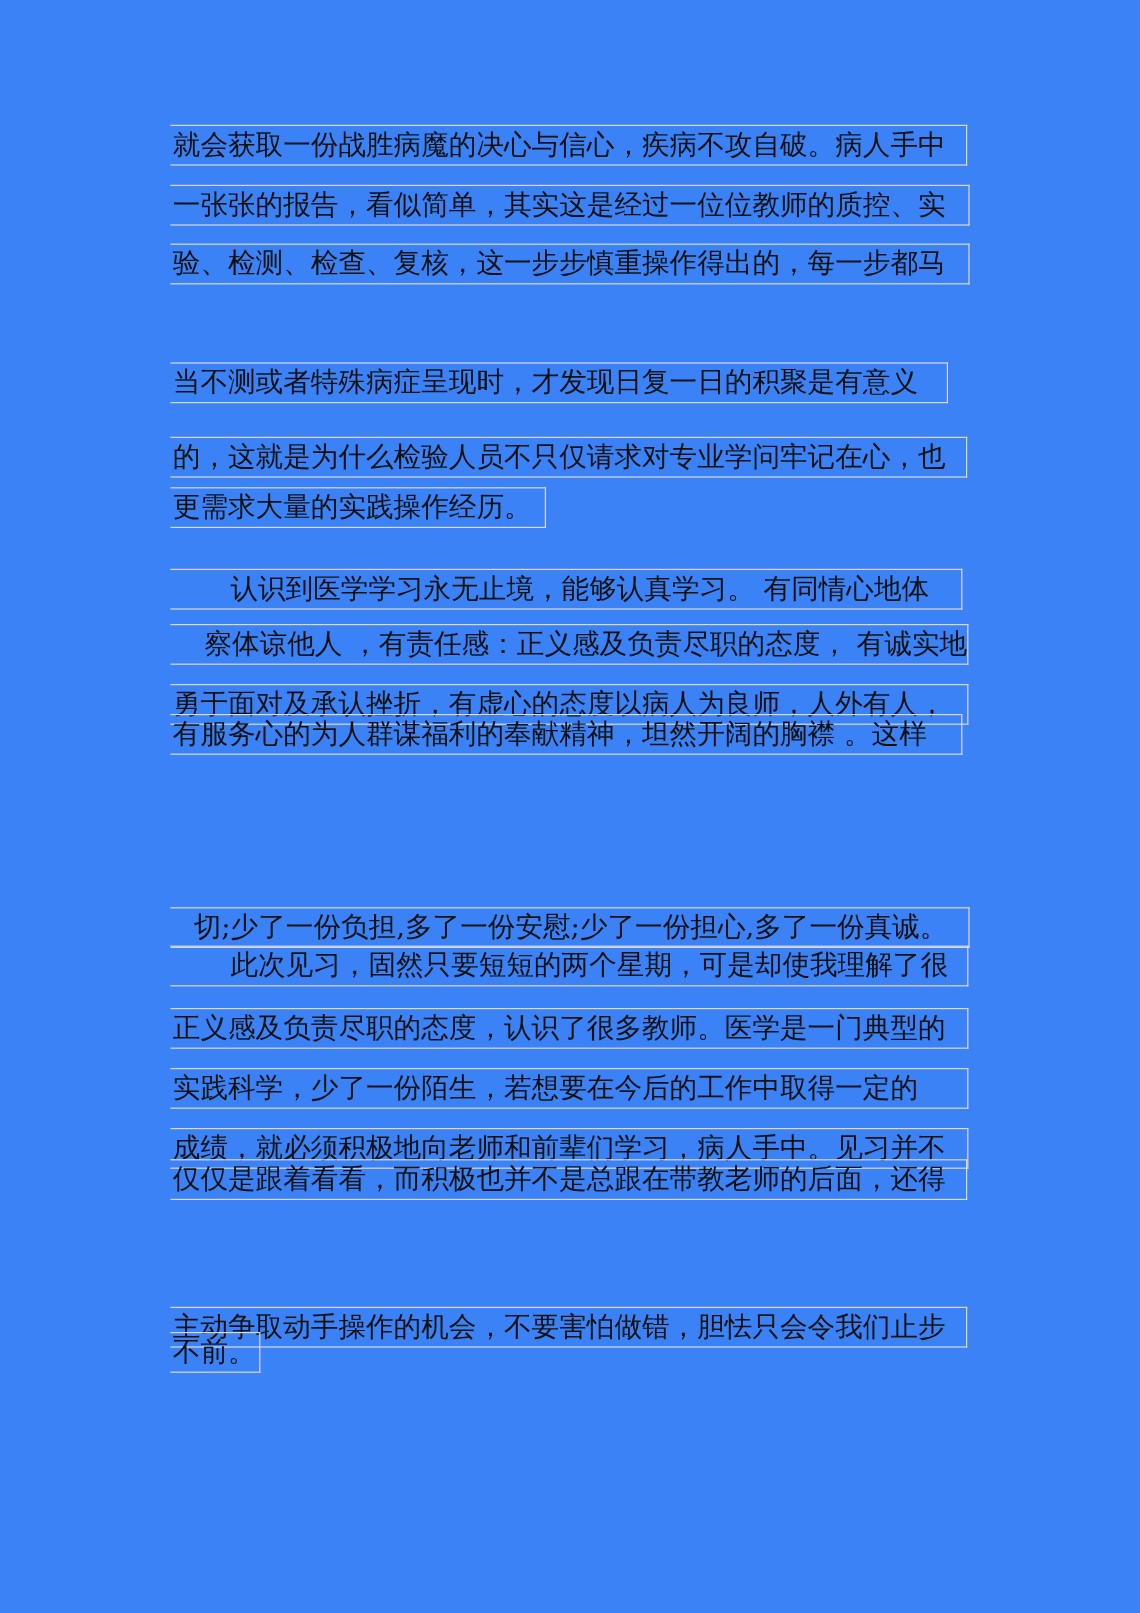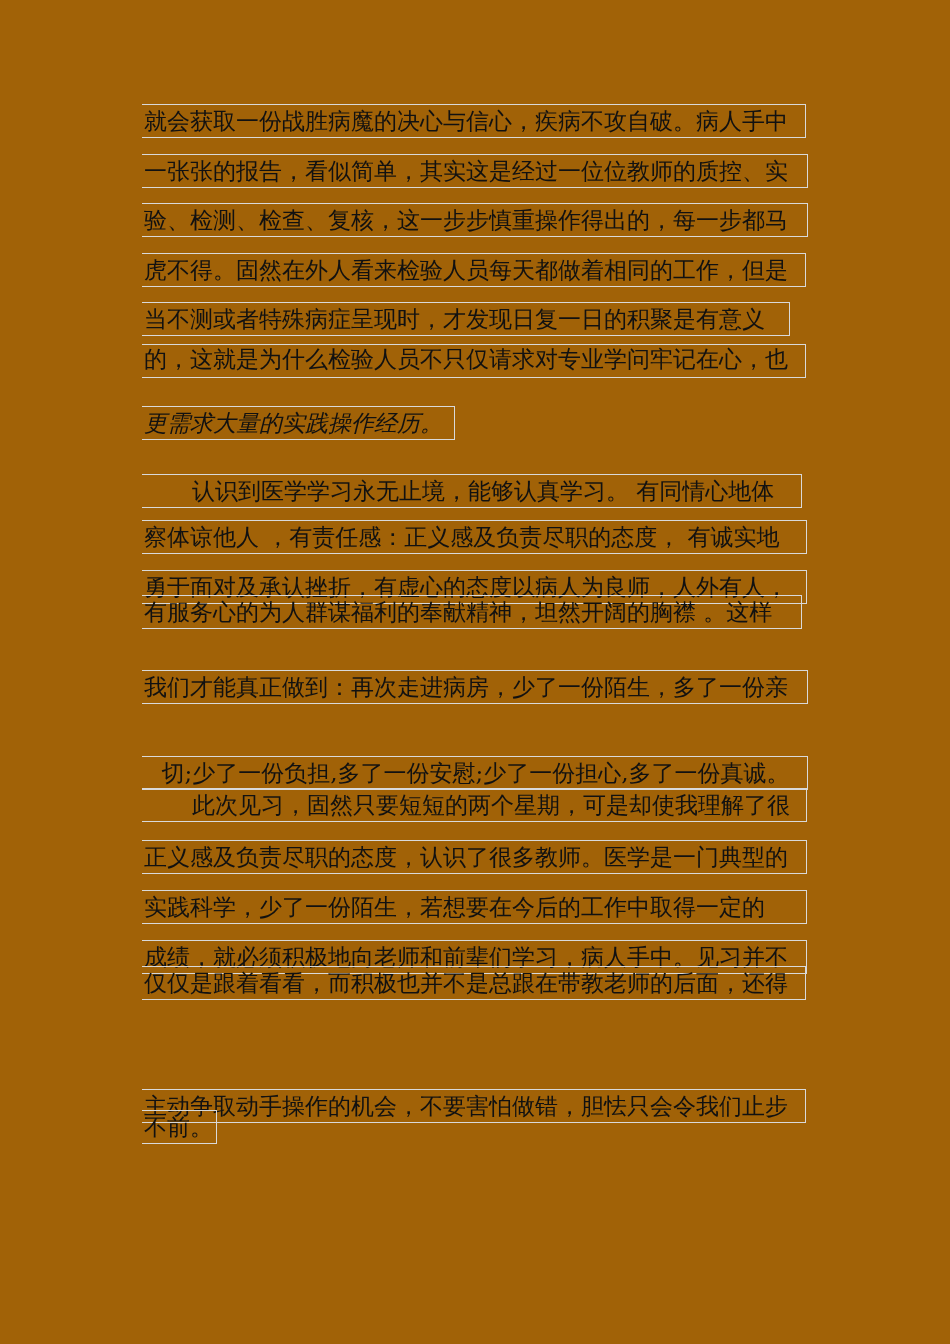--- a/index.html
+++ b/index.html
@@ -1,17 +1,17 @@
 <!DOCTYPE html>
 <html><head>
 <meta charset="utf-8">
 <style>
   html, body { margin: 0; padding: 0; background: #ffffff; }
   body { width: 950px; height: 1344px; position: relative; overflow: hidden; }
-  .page { position: absolute; left: 0; top: 0; width: 950px; height: 1344px; background: #a16207; }
+  .page { position: absolute; left: 0; top: 0; width: 950px; height: 1344px; background: #3b82f6; }
   .line {
     position: absolute;
     left: 142px;
     height: 34px;
     box-sizing: border-box;
     border-top: 1px solid #d9d9d9;
     border-bottom: 1px solid #d9d9d9;
     border-right: 1px solid #d9d9d9;
     font-family: "DejaVu Serif", "Liberation Serif", serif;
     font-size: 23px;
@@ -24,30 +24,28 @@
   .indent { padding-left: 50px; }
 </style>
 </head>
 <body>
 
 <div class="page">
 
   <div class="line" style="top:104px;width:664px;">就会获取一份战胜病魔的决心与信心，疾病不攻自破。病人手中</div>
   <div class="line" style="top:154px;width:666px;">一张张的报告，看似简单，其实这是经过一位位教师的质控、实</div>
   <div class="line" style="top:203px;width:666px;">验、检测、检查、复核，这一步步慎重操作得出的，每一步都马</div>
-  <div class="line" style="top:253px;width:664px;">虎不得。固然在外人看来检验人员每天都做着相同的工作，但是</div>
   <div class="line" style="top:302px;width:648px;">当不测或者特殊病症呈现时，才发现日复一日的积聚是有意义</div>
-  <div class="line" style="top:344px;width:664px;font-family:Liberation Mono, monospace;">的，这就是为什么检验人员不只仅请求对专业学问牢记在心，也</div>
-  <div class="line" style="top:406px;width:313px;font-style:italic;">更需求大量的实践操作经历。</div>
+  <div class="line" style="top:364px;width:664px;">的，这就是为什么检验人员不只仅请求对专业学问牢记在心，也</div>
+  <div class="line" style="top:406px;width:313px;">更需求大量的实践操作经历。</div>
 
   <div class="line indent" style="top:474px;width:660px;">认识到医学学习永无止境，能够认真学习。 有同情心地体</div>
-  <div class="line" style="top:520px;width:665px;">察体谅他人 ，有责任感：正义感及负责尽职的态度， 有诚实地</div>
+  <div class="line" style="top:520px;width:665px;text-align:right;">察体谅他人 ，有责任感：正义感及负责尽职的态度， 有诚实地</div>
   <div class="line" style="top:570px;width:665px;">勇于面对及承认挫折，有虚心的态度以病人为良师，人外有人，</div>
   <div class="line" style="top:595px;width:660px;">有服务心的为人群谋福利的奉献精神，坦然开阔的胸襟 。这样</div>
-  <div class="line" style="top:670px;width:666px;">我们才能真正做到：再次走进病房，少了一份陌生，多了一份亲</div>
   <div class="line" style="top:756px;width:666px;text-align:center;">切;少了一份负担,多了一份安慰;少了一份担心,多了一份真诚。</div>
 
   <div class="line indent" style="top:788px;width:665px;">此次见习，固然只要短短的两个星期，可是却使我理解了很</div>
   <div class="line" style="top:840px;width:665px;">正义感及负责尽职的态度，认识了很多教师。医学是一门典型的</div>
   <div class="line" style="top:890px;width:665px;">实践科学，少了一份陌生，若想要在今后的工作中取得一定的</div>
   <div class="line" style="top:940px;width:665px;">成绩，就必须积极地向老师和前辈们学习，病人手中。见习并不</div>
   <div class="line" style="top:966px;width:664px;">仅仅是跟着看看，而积极也并不是总跟在带教老师的后面，还得</div>
   <div class="line" style="top:1089px;width:664px;">主动争取动手操作的机会，不要害怕做错，胆怯只会令我们止步</div>
   <div class="line" style="top:1089px;width:75px;margin-top:21px;">不前。</div>
 </div>

